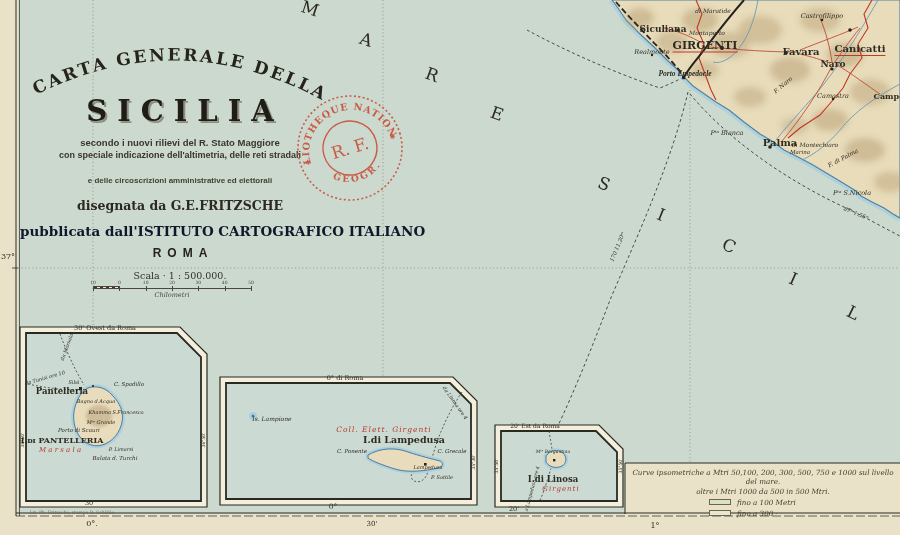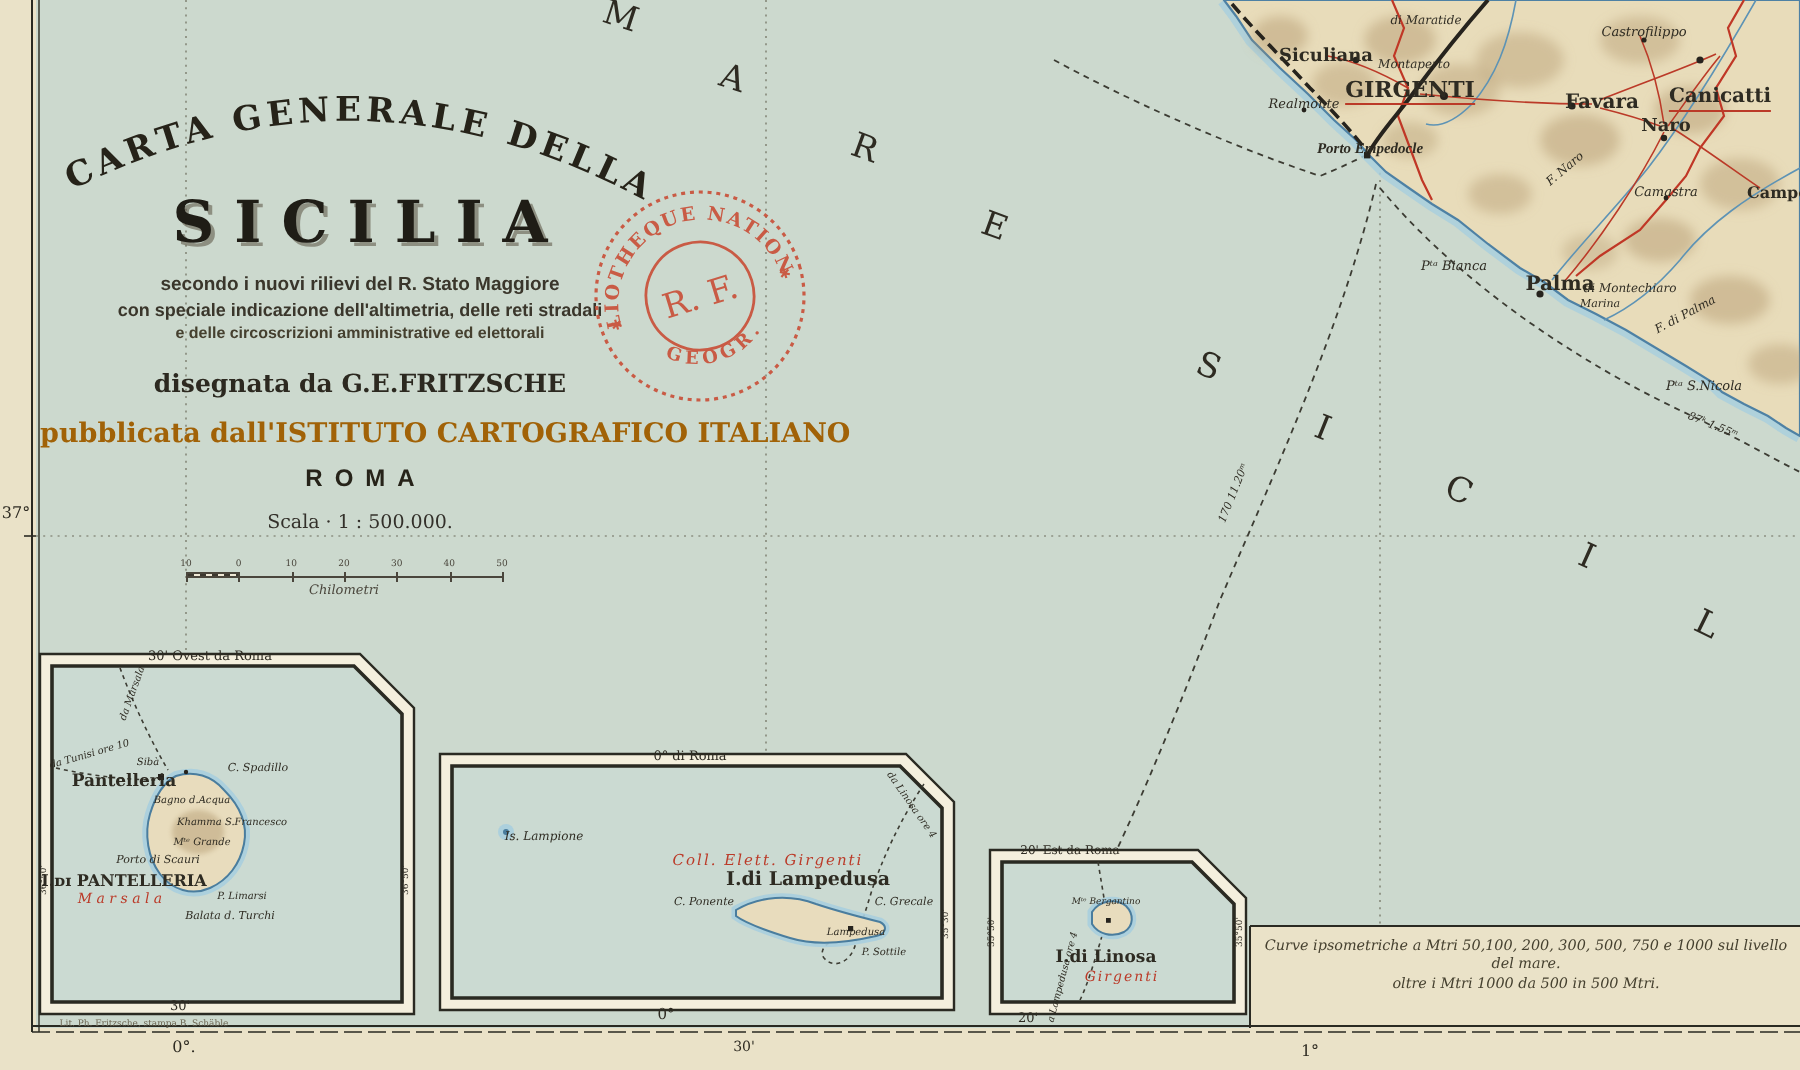--- a/index.html
+++ b/index.html
@@ -15,23 +15,23 @@
   .lbl.b{font-weight:bold;text-align:right;}
   .lbl.red{color:#bb3a28;}
   .lbl.u{border-bottom:1.5px solid #bb3a28;padding-bottom:1px;}
   
   .title-block{position:absolute;left:20px;top:38px;width:320px;text-align:center;color:#262319;}
   .title-main{font-weight:bold;font-size:29px;letter-spacing:10px;padding-left:10px;color:#1f1d16;
               text-shadow:2px 2px 0 rgba(90,82,66,.55);margin-top:-6px;}
   .title-sub{font-family:"Liberation Sans","DejaVu Sans",sans-serif;font-weight:bold;color:#3a362b;}
   .t-s1{font-size:9.5px;margin-top:9px;}
   .t-s2{font-size:9px;margin-top:2px;}
-  .t-s3{font-size:8px;margin-top:2px;color:#45402f;}
+  .t-s3{font-size:8px;margin-top:16px;color:#45402f;}
   .t-author{font-size:12.5px;margin-top:13px;font-weight:bold;color:#2c2920;}
-  .t-pub{font-size:13.5px;margin-top:10px;font-weight:bold;white-space:nowrap;color:#a16207;}
+  .t-pub{font-size:13.5px;margin-top:10px;font-weight:bold;white-space:nowrap;color:#0f172a;}
   .t-roma{font-family:"Liberation Sans","DejaVu Sans",sans-serif;font-size:12px;font-weight:bold;
           letter-spacing:6px;margin-top:7px;padding-left:6px;}
   .t-scala{font-size:9.5px;margin-top:10px;color:#33302a;}
   
   .scalebar{position:absolute;left:93px;top:283px;width:158px;height:14px;}
   .sb-line{position:absolute;left:0;top:5px;width:158px;height:1px;background:#4a463c;}
   .sb-hatch{position:absolute;left:0;top:3px;width:27px;height:3px;border:.5px solid #4a463c;
             background:repeating-linear-gradient(90deg,#3c382f 0 3px,#efe9d6 3px 6px);}
   .sb-tick{position:absolute;top:3px;width:1px;height:5px;background:#4a463c;}
   .sb-num{position:absolute;top:-3px;font-size:4.5px;color:#4a463c;transform:translateX(-50%);}
@@ -321,15 +321,25 @@
       </text>
       <text x="56" y="62" text-anchor="middle" font-family="DejaVu Serif, Liberation Serif, serif" font-size="17" fill="#c9523b">R. F.</text>
       <text x="9" y="60" font-size="7" fill="#c9523b">✱</text>
       <text x="97" y="60" font-size="7" fill="#c9523b">✱</text>
     </svg>
   </div>
 
   <div class="legend">
     <div class="lg1">Curve ipsometriche a Mtri 50,100, 200, 300, 500, 750 e 1000 sul livello del mare.</div>
     <div class="lg2">oltre i Mtri 1000 da 500 in 500 Mtri.</div>
+    <div>
+        <div class="lg-row">
+          <div class="lg-sw" style="background: rgb(219, 226, 194);"></div>
+          <div class="lg-lab">fino a 100 Metri</div>
+        </div>
+        <div class="lg-row">
+          <div class="lg-sw" style="background: rgb(230, 231, 203);"></div>
+          <div class="lg-lab">fino a 300   ·</div>
+        </div>
+      </div>
   </div>
 
 </div>
 
 </body></html>

